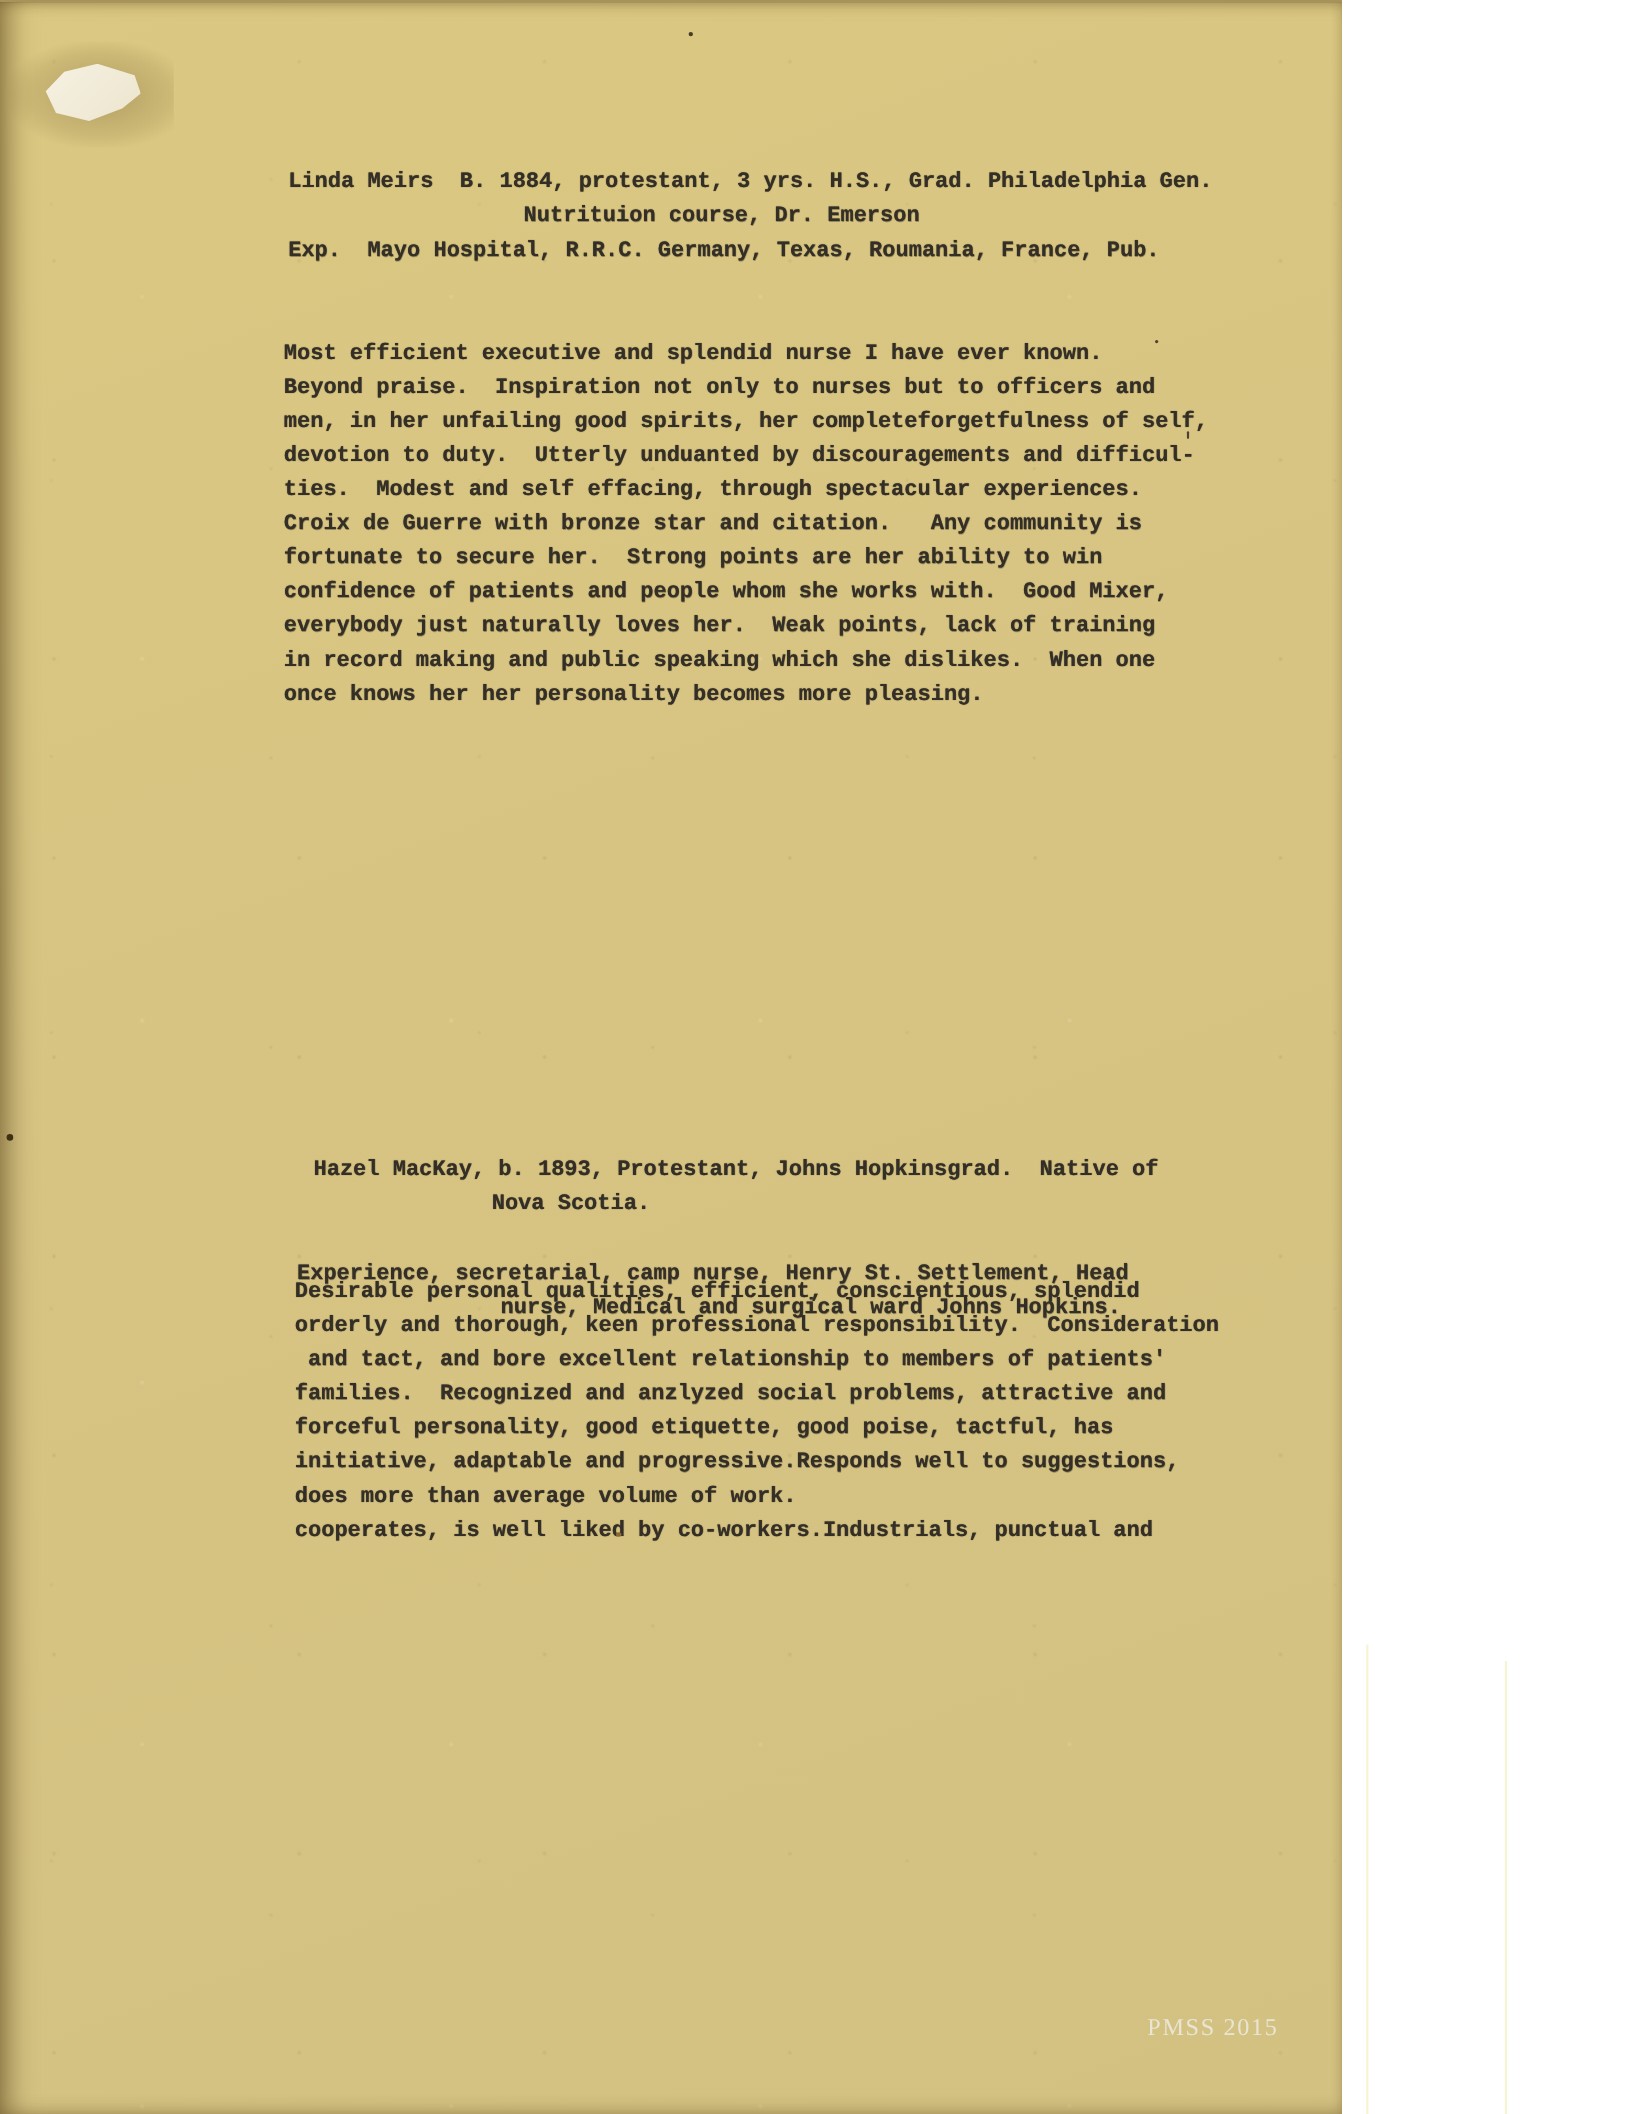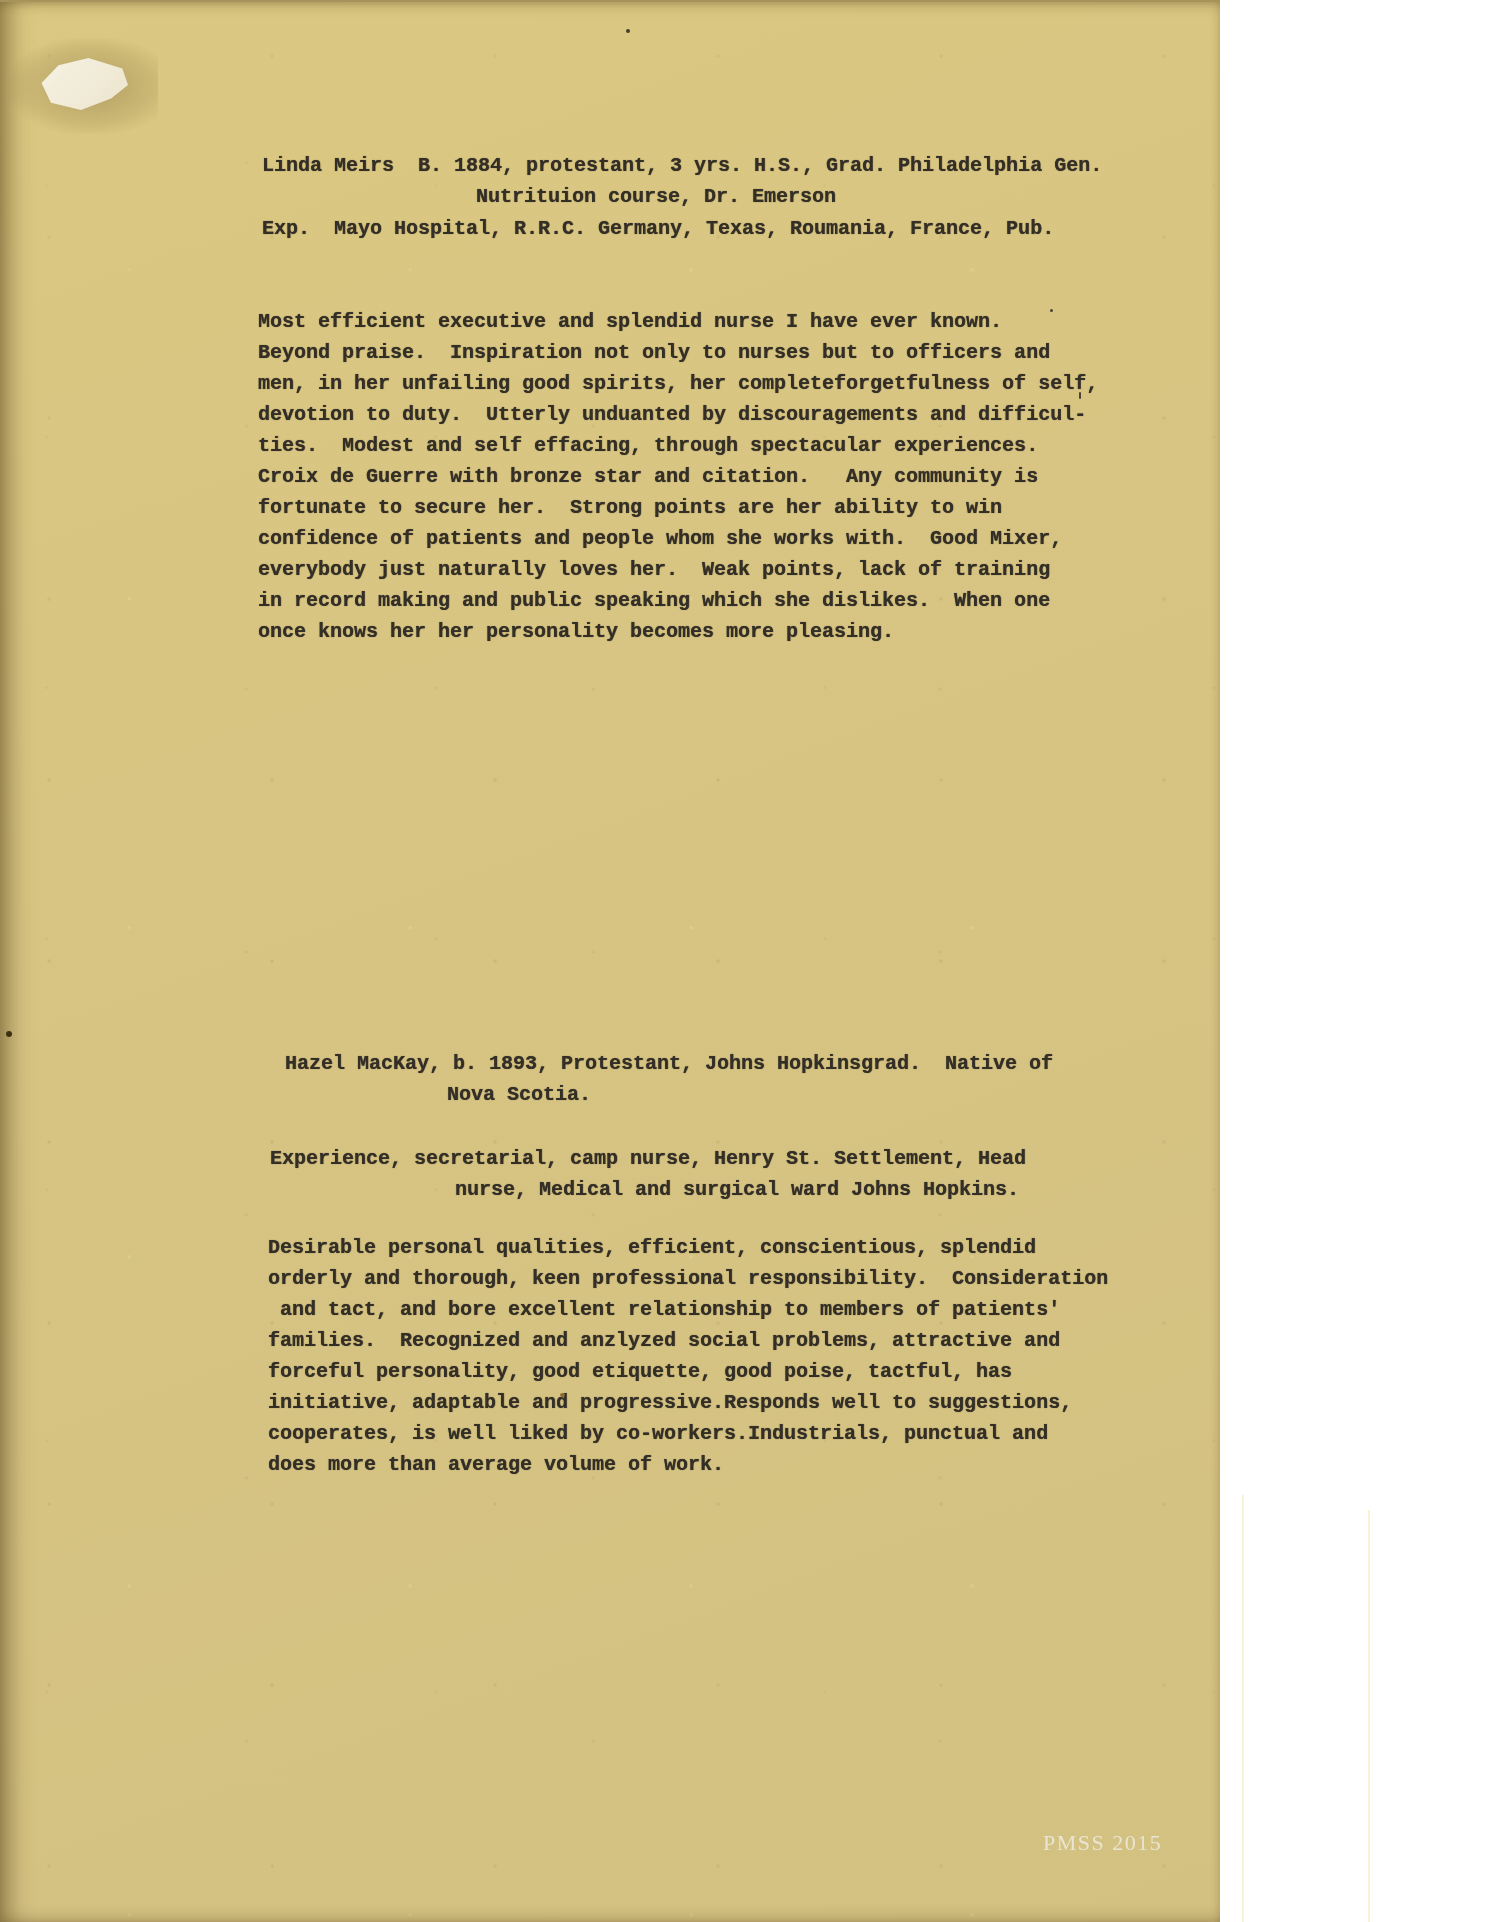--- a/index.html
+++ b/index.html
@@ -98,29 +98,29 @@
     <div class="typed-line">in record making and public speaking which she dislikes.  When one</div>
     <div class="typed-line">once knows her her personality becomes more pleasing.</div>
   </div>
 
   <div class="typed-line" style="left:285px;top:1048px">Hazel MacKay, b. 1893, Protestant, Johns Hopkinsgrad.  Native of</div>
   <div class="typed-line" style="left:447px;top:1079px">Nova Scotia.</div>
 
   <div class="typed-line" style="left:270px;top:1143px">Experience, secretarial, camp nurse, Henry St. Settlement, Head</div>
   <div class="typed-line" style="left:455px;top:1174px">nurse, Medical and surgical ward Johns Hopkins.</div>
 
-  <div class="block" style="left:268px;top:1232px">
+  <div class="block" style="left:268px;top:1159px">
     <div class="typed-line">Desirable personal qualities, efficient, conscientious, splendid</div>
     <div class="typed-line">orderly and thorough, keen professional responsibility.  Consideration</div>
     <div class="typed-line"> and tact, and bore excellent relationship to members of patients'</div>
     <div class="typed-line">families.  Recognized and anzlyzed social problems, attractive and</div>
     <div class="typed-line">forceful personality, good etiquette, good poise, tactful, has</div>
     <div class="typed-line">initiative, adaptable and progressive.Responds well to suggestions,</div>
+    <div class="typed-line">does more than average volume of work.</div>
     <div class="typed-line">cooperates, is well liked by co-workers.Industrials, punctual and</div>
-    <div class="typed-line">does more than average volume of work.</div>
   </div>
 
   <div class="speck speck-1"></div>
   <div class="speck speck-2"></div>
   <div class="speck speck-3"></div>
   <div class="speck speck-4"></div>
   <div class="speck speck-5"></div>
   <div class="crease crease-1"></div>
   <div class="crease crease-2"></div>
 

